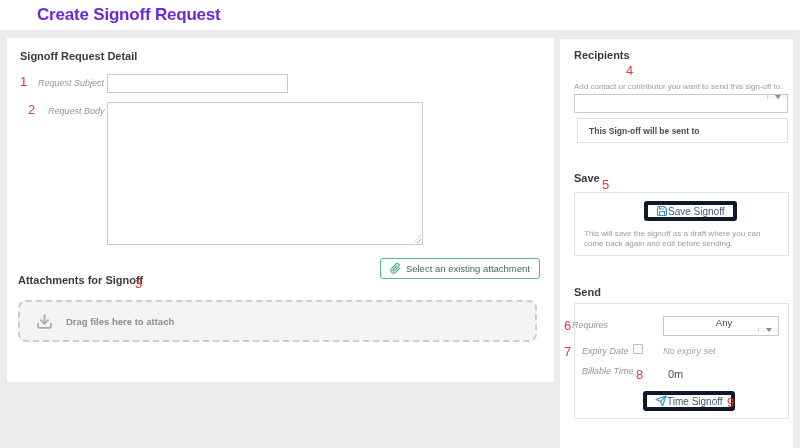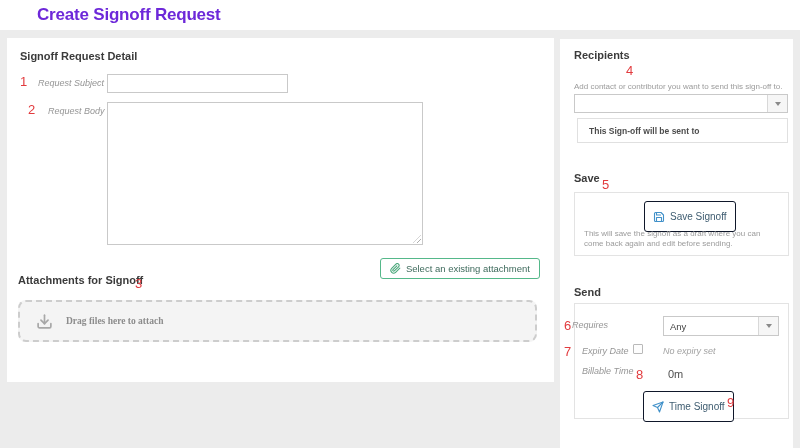--- a/index.html
+++ b/index.html
@@ -53,32 +53,32 @@
     display:flex; align-items:center; gap:5px; padding:0 9px;
     background:#fff; border:1px solid #55b88a; border-radius:3px;
     color:#3e6a5c; font-size:9.5px; cursor:pointer; font-family:inherit;
   }
   .btn-attach .ic { color:#4aa87b; display:flex; }
   .h-attach { left:11px; top:236px; }
   .ann-3 { left:128px; top:238px; }
   .dropzone {
     position:absolute; left:11px; top:262px; width:519px; height:42px;
     background:#f4f4f4; border:2px dashed #cdcdcd; border-radius:8px;
-    display:flex; align-items:center; cursor:pointer;font-family:Liberation Serif, serif;
+    display:flex; align-items:center; cursor:pointer;
   }
   .dropzone .ic { margin-left:16px; color:#a8a8a8; display:flex; }
   .drop-text { margin-left:13px; font-size:9.5px; font-weight:bold; color:#8c8c8c; }
 
   
   .h-recipients { left:14px; top:10px; }
   .ann-4 { left:66px; top:24px; }
   .help-text { position:absolute; left:14px; top:43px; font-size:8px; color:#9b9b9b; white-space:nowrap; }
   .dd {
     position:absolute; border:1px solid #c9c9c9; background:#fff;
-    display:flex; align-items:center; cursor:pointer;
+    display:flex; align-items:center; cursor:pointer;flex-direction:column;
   }
   .dd-recipient { left:14px; top:55px; width:214px; height:19px; }
   .dd-value { font-size:9.5px; color:#444; padding-left:6px; }
   .dd-btn {
     margin-left:auto; width:20px; align-self:stretch;
     border-left:1px solid #d8d8d8; background:#f6f6f6;
     display:flex; align-items:center; justify-content:center;
   }
   .caret {
     width:0; height:0;
@@ -91,22 +91,22 @@
   }
   .sent-text { margin-left:11px; font-size:8.5px; font-weight:bold; color:#4c4c4c;text-align:right; }
 
   .h-save { left:14px; top:133px; }
   .ann-5 { left:42px; top:138px; }
   .save-box {
     position:absolute; left:14px; top:153px; width:215px; height:64px;
     border:1px solid #e3e3e3; background:#fff;
   }
   .btn-blue {
-    position:absolute; height:31px; display:flex; align-items:center; gap:5px;
-    padding:0 8px; background:#fff; border:1px solid #0f172a; border-radius:3px;
+    position:absolute; height:20px; display:flex; align-items:center; 
+    padding:0 8px; background:#fff; border:4px solid #0f172a; border-radius:3px;
     color:#3e5c70; font-size:10px; cursor:pointer; font-family:inherit;
   }
   .btn-blue .ic { color:#4191c9; display:flex; }
   .btn-save { left:69px; top:8px; }
   .save-desc {
     position:absolute; left:9px; top:36px; width:198px;
     font-size:8px; line-height:10px; color:#9b9b9b;
   }
 
   .h-send { left:14px; top:247px; }

